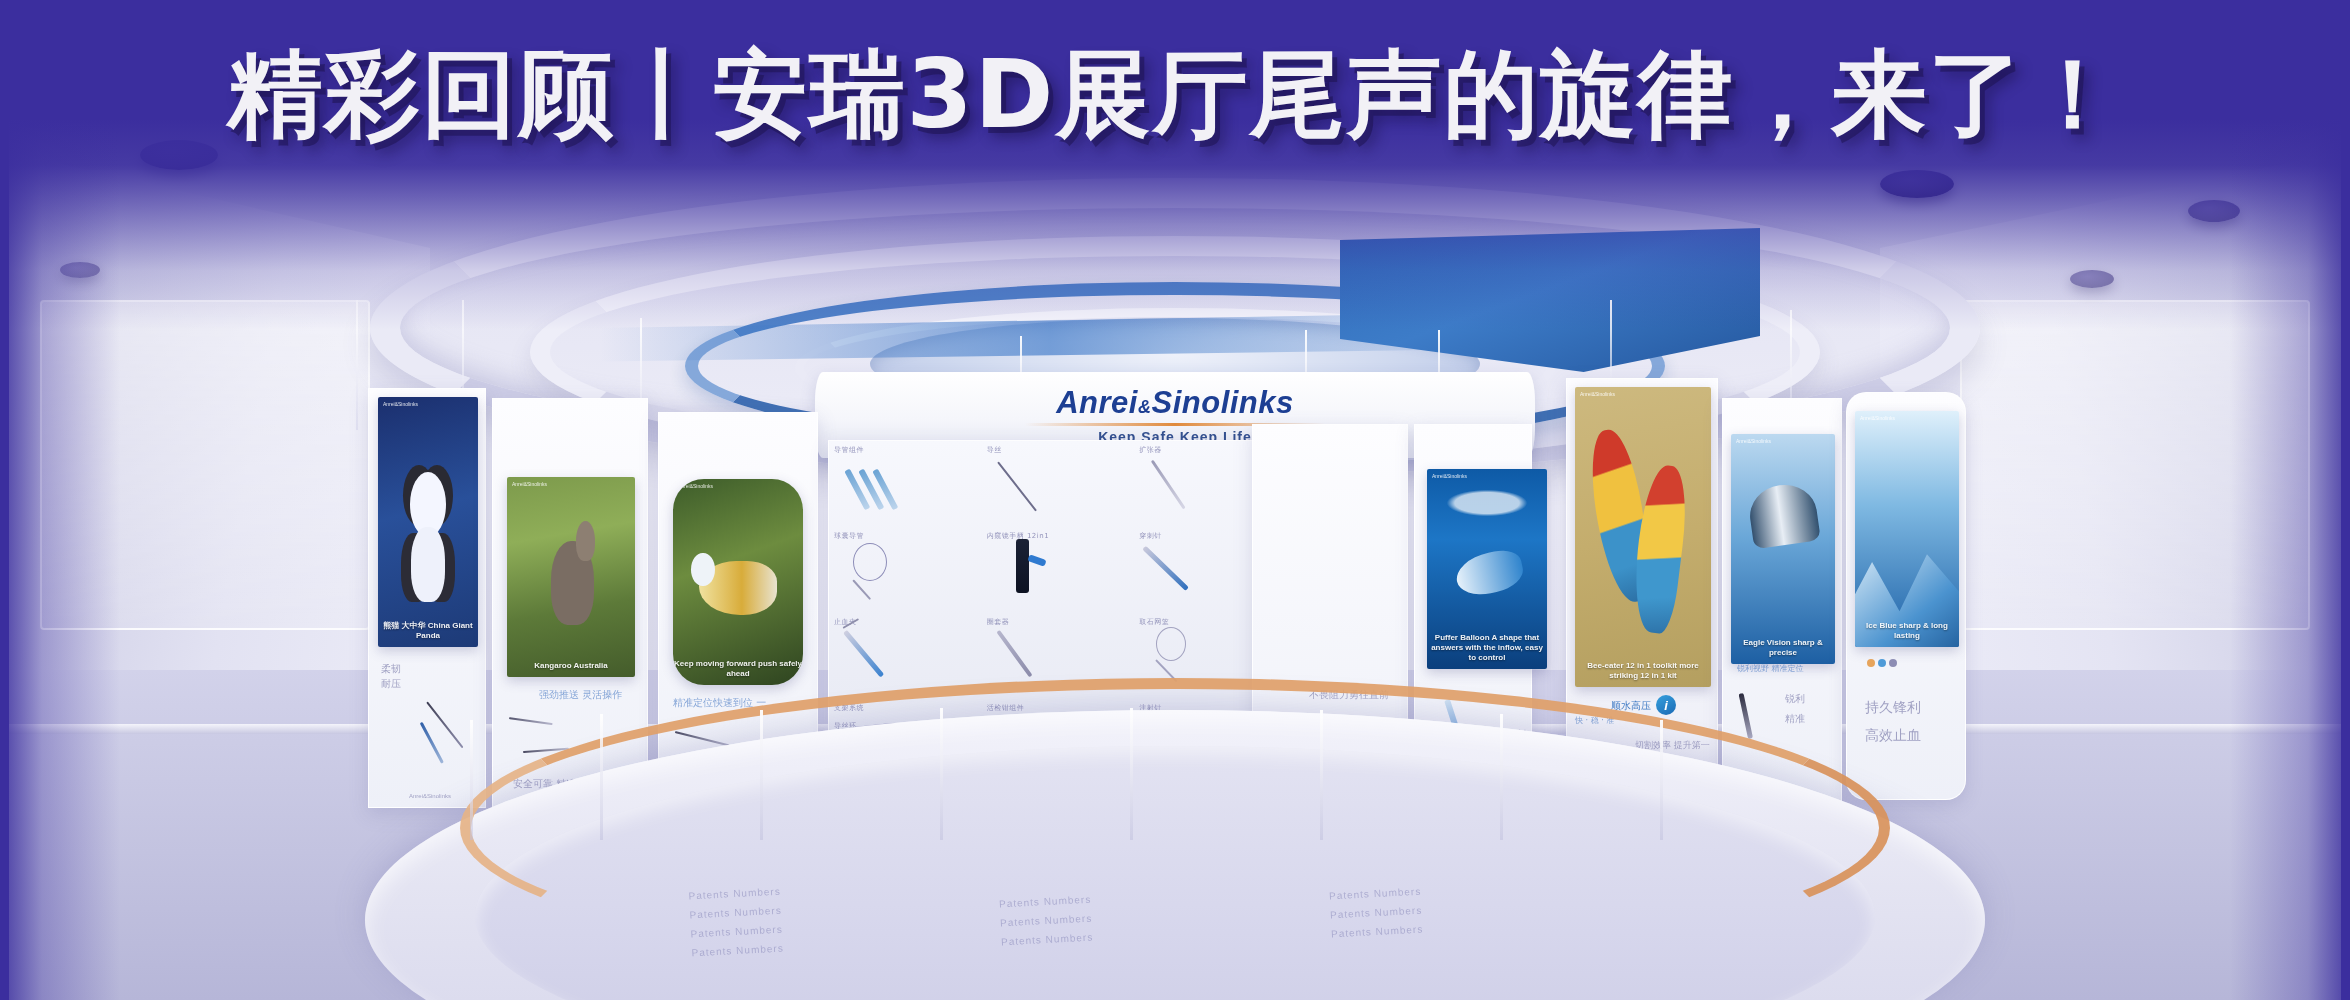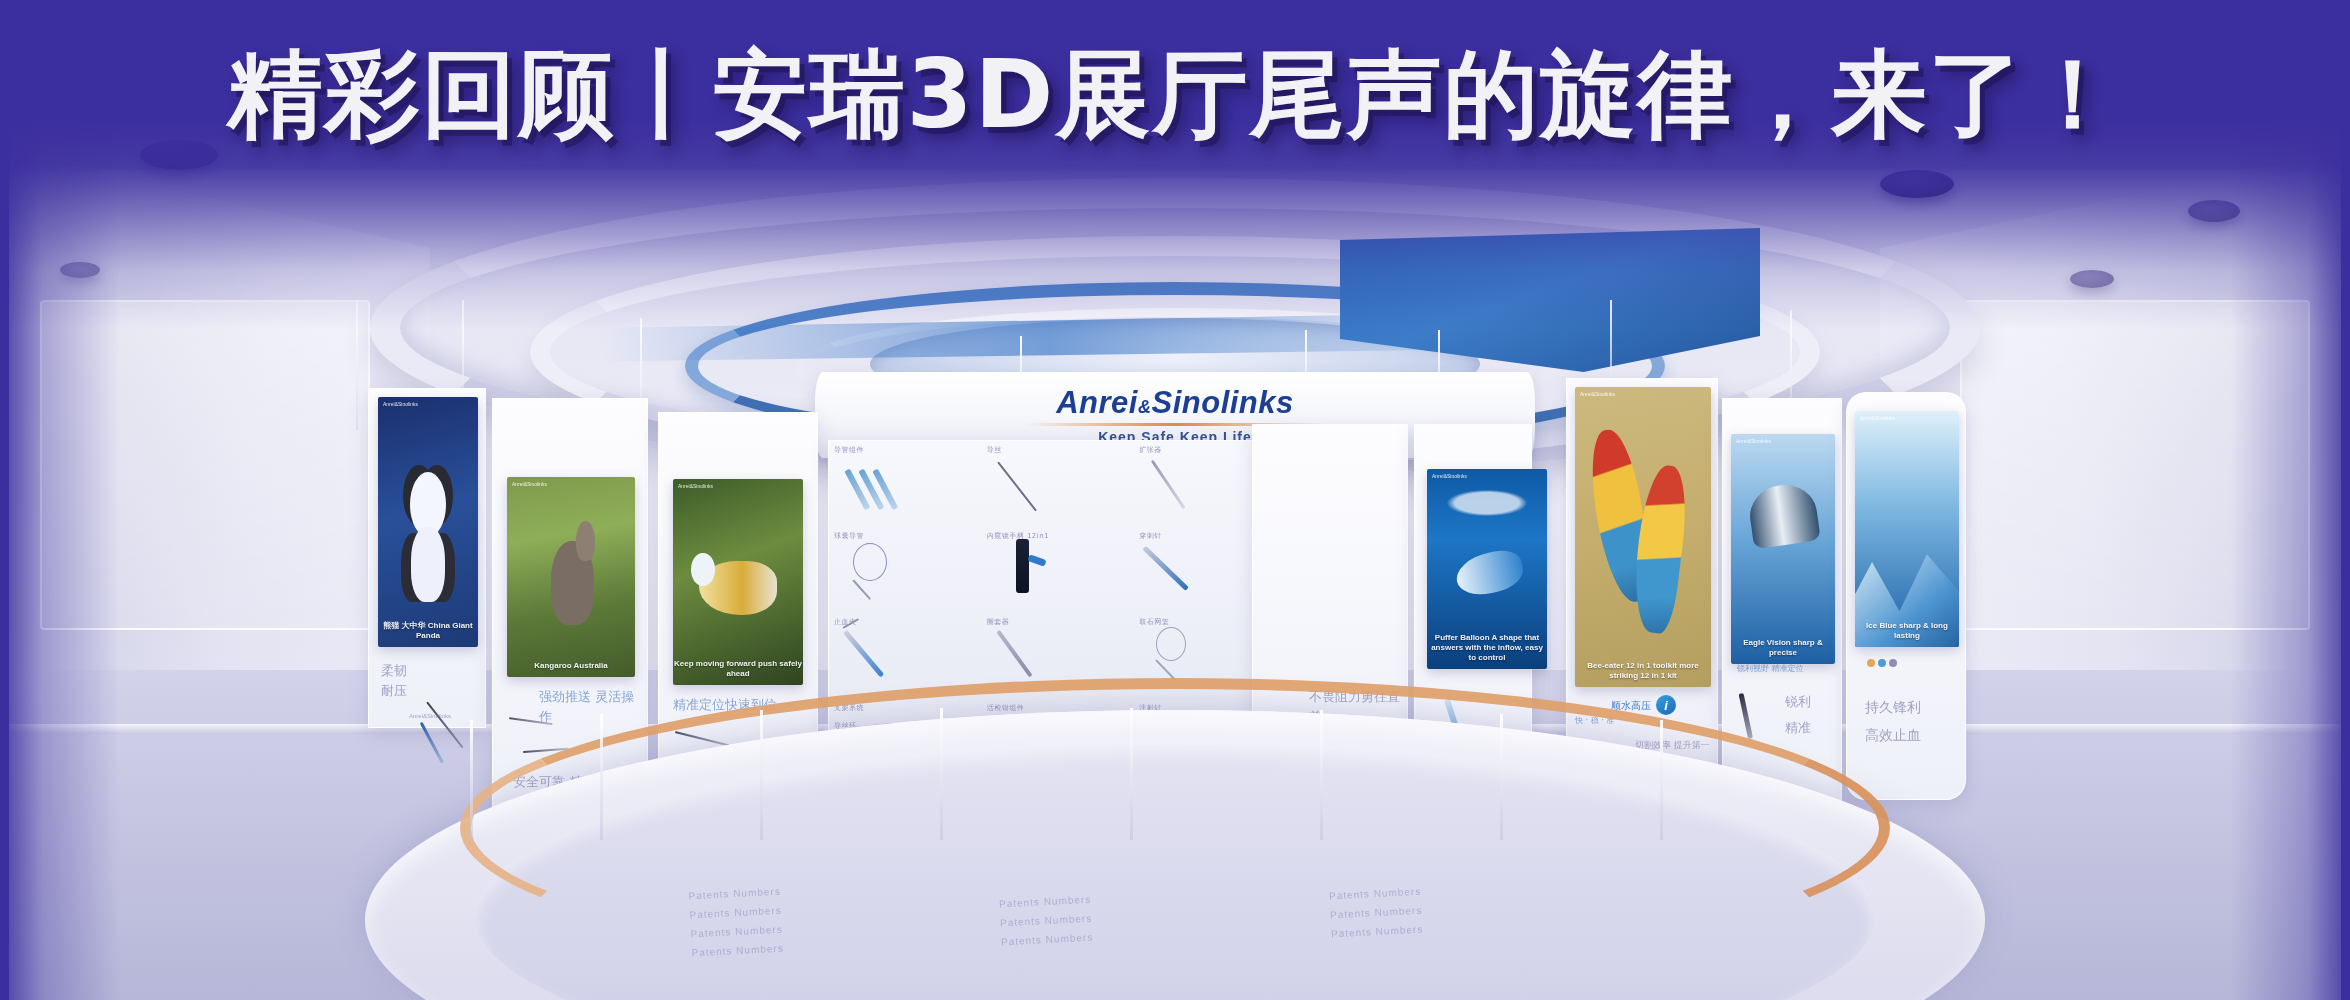--- a/index.html
+++ b/index.html
@@ -77,38 +77,38 @@
 
   
   .panel{position:absolute;background:linear-gradient(180deg,#fdfdff,#eef0f8);
     border:1px solid rgba(255,255,255,.9);box-shadow:0 6px 18px rgba(90,90,150,.18);}
   .poster{position:absolute;overflow:hidden;border-radius:2px;
     box-shadow:0 4px 12px rgba(70,70,130,.25);}
   .poster .cap{position:absolute;left:0;right:0;bottom:6px;text-align:center;
     color:#fff;font-size:8px;font-weight:bold;opacity:.92;line-height:1.25;
     text-shadow:0 1px 2px rgba(0,0,0,.5);}
   .poster .brand{position:absolute;left:5px;top:4px;color:#fff;font-size:5px;opacity:.85;}
-  .blurtext{color:#6c6ca0;font-size:13px;line-height:1.5;opacity:.6;}
+  .blurtext{color:#6c6ca0;font-size:10px;line-height:1.5;opacity:.6;}
   .cn{font-family:"DejaVu Sans",sans-serif;}
 
   
   .art-panda{background:
      radial-gradient(45% 35% at 52% 38%,#fdfdff 0 22%,rgba(253,253,255,0) 23%),
      linear-gradient(165deg,#1b2f6e 0%,#29509a 45%,#1d3a77 100%);}
   .art-panda:before{content:"";position:absolute;left:32%;top:30%;width:36%;height:26%;
     border-radius:50%;background:#f4f6ff;box-shadow:-9px -9px 0 -2px #2a2a33,9px -9px 0 -2px #2a2a33;}
   .art-panda:after{content:"";position:absolute;left:33%;top:52%;width:34%;height:30%;
     border-radius:44% 44% 40% 40%;background:#eef1fb;
     box-shadow:-13px 3px 0 -3px #2c2c36,13px 3px 0 -3px #2c2c36;}
   .art-kanga{background:linear-gradient(170deg,#7d9a4c 0%,#8fae58 30%,#5d7a39 65%,#445c2b 100%);}
   .art-kanga:before{content:"";position:absolute;left:34%;top:32%;width:34%;height:42%;
     border-radius:46% 46% 38% 38%;background:#7a6d63;}
   .art-kanga:after{content:"";position:absolute;left:54%;top:22%;width:15%;height:20%;
     border-radius:50% 50% 40% 40%;background:#8d7f72;}
-  .art-frog{background:linear-gradient(160deg,#3d5c2a 0%,#6d8c3f 40%,#2e4420 100%);}
+  .art-frog{background:linear-gradient(160deg,#3d5c2a 0%,#6d8c3f 40%,#2e4420 100%);border-radius:31px;}
   .art-frog:before{content:"";position:absolute;left:20%;top:40%;width:60%;height:26%;
     border-radius:50% 40% 45% 55%;background:linear-gradient(90deg,#f0e2a0,#d8ac3a 55%,#e8e3d0);}
   .art-frog:after{content:"";position:absolute;left:14%;top:36%;width:18%;height:16%;
     border-radius:50%;background:#eef3f8;}
   .art-badger{background:linear-gradient(170deg,#565963 0%,#6d717b 38%,#3a3d46 100%);}
   .art-badger:before{content:"";position:absolute;left:24%;top:26%;width:52%;height:36%;
     border-radius:50% 50% 45% 45%;background:linear-gradient(180deg,#e9ecf1 0 40%,#6a6258 41%,#4a443c 100%);}
   .art-badger:after{content:"";position:absolute;left:41%;top:54%;width:18%;height:14%;
     border-radius:46%;background:#2c2924;}
   .art-whale{background:linear-gradient(180deg,#0e5aa6 0%,#1d76c6 35%,#0b3f7d 100%);}
@@ -228,21 +228,21 @@
     <div class="hanger" style="left:1790px;top:310px;height:130px;"></div>
 
     <div class="logo-band">
       <div class="logo-main">
         <span>Anrei</span><span class="amp">&amp;</span><span>Sinolinks</span>
       </div>
       <div class="logo-rule"></div>
       <div class="logo-tag">Keep Safe Keep Life</div>
     </div>
 
-    <div class="panel" style="left:368px;top:388px;width:118px;height:340px;">
+    <div class="panel" style="left:368px;top:388px;width:118px;height:420px;">
       <div class="poster art-panda" style="left:9px;top:8px;width:100px;height:250px;">
         <div class="brand">Anrei&amp;Sinolinks</div>
         <div class="cap">熊猫 大中华
 China Giant Panda</div>
       </div>
       <div class="blurtext cn" style="position:absolute;left:12px;top:272px;white-space:pre-line;">柔韧
 耐压</div>
       <div class="tool rod" style="left:58px;top:312px;width:58px;background:linear-gradient(90deg,#3f3f55,#8e8ead);transform:rotate(52deg);"></div>
       <div class="tool rod" style="left:52px;top:332px;width:46px;background:linear-gradient(90deg,#2f5fa8,#9fb6da);transform:rotate(62deg);height:3px;"></div>
       <div class="blurtext" style="position:absolute;left:40px;bottom:6px;font-size:6px;">Anrei&amp;Sinolinks</div>

